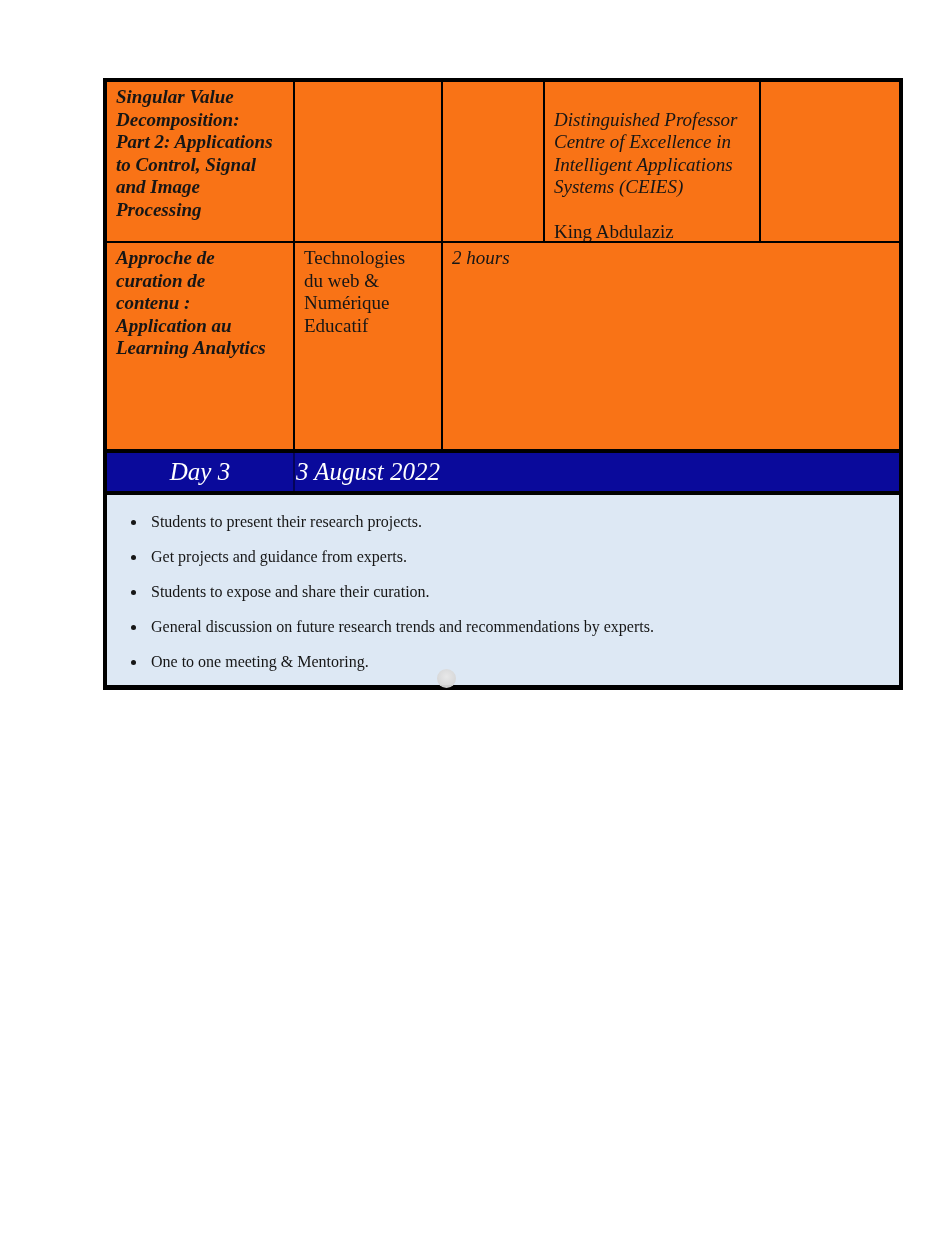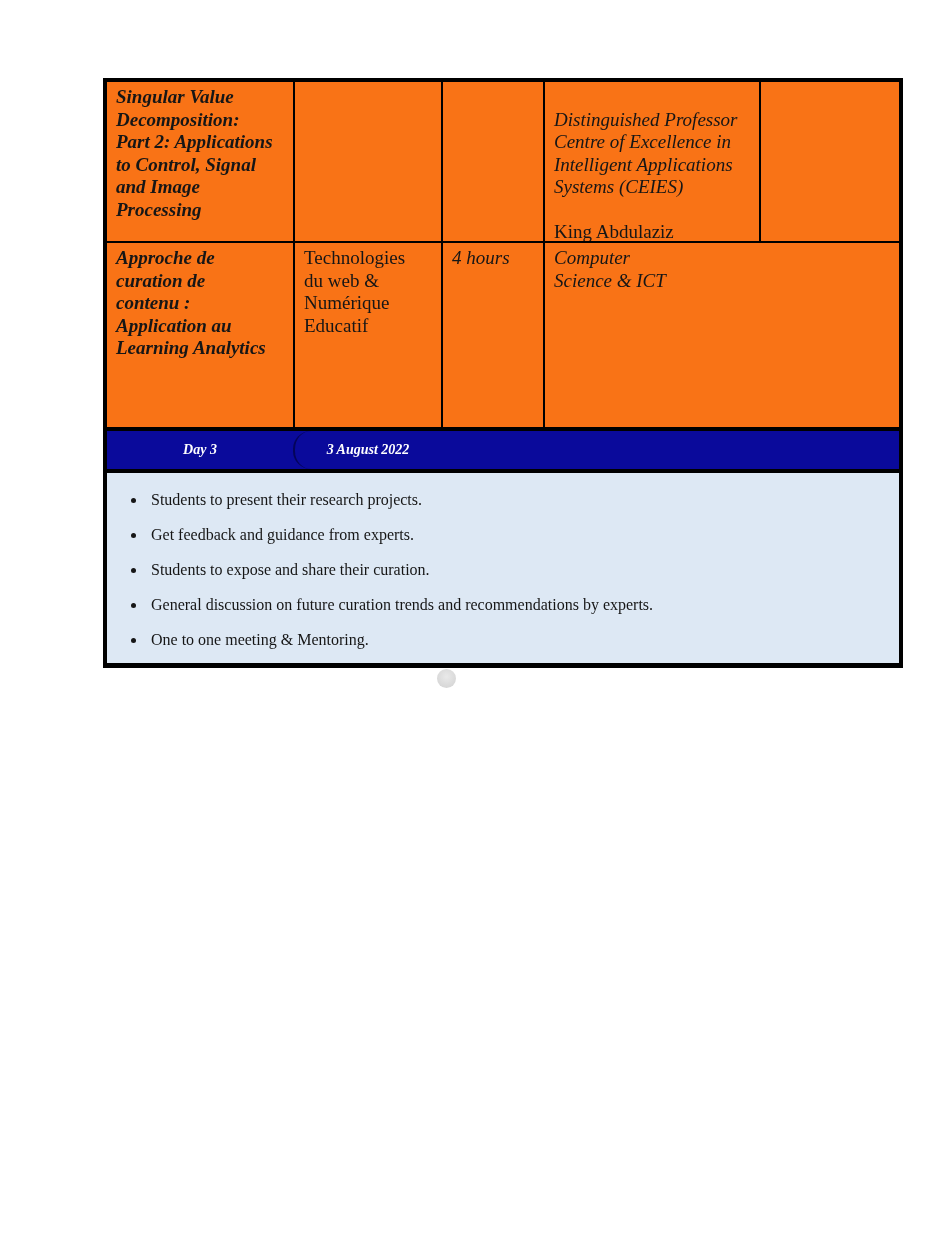--- a/index.html
+++ b/index.html
@@ -28,21 +28,21 @@
     border-bottom-width: 5px;
     background: #f97316;
     margin-left: 31px;
   }
 
   .trow {
     display: grid;
     grid-template-columns: 186px 148px 102px 216px 1fr;
   }
   .trow-1 { height: 161px; border-bottom: 2px solid var(--table-border); }
-  .trow-2 { height: 184px; }
+  .trow-2 { height: 206px; }
 
   .cell {
     padding: 4px 8px 4px 9px;
     font-size: 19px;
     line-height: 22.5px;
     white-space: pre-line;
     overflow: hidden;
   }
   .cell + .cell { border-left: 2px solid var(--table-border); }
   .bold-italic { font-weight: bold; font-style: italic; }
@@ -52,24 +52,23 @@
     display: grid;
     grid-template-columns: 186px 148px 1fr;
     height: 46px;
     border-top: 4px solid var(--table-border);
     border-bottom: 4px solid var(--table-border);
     background: var(--day-row-bg);
   }
   .day-cell {
     display: flex; align-items: center; justify-content: center;
     color: var(--day-row-text);
-    font-size: 14px;
-    font-weight: bold;
+    font-size: 25px;
+    font-weight: normal;
     font-style: italic;
-    border-radius: 18px;
   }
   .day-cell + .day-cell { border-left: 2px solid #04045a; text-align: center; }
 
   .bullets-section {
     height: 190px;
     background: var(--bullets-bg);
   }
   .bullets-section ul {
     margin: 0;
     padding: 15px 10px 0 40px;
@@ -123,36 +122,34 @@
     <div class="trow trow-2">
       <div class="cell bold-italic">Approche de
 curation de
 contenu :
 Application au
 Learning Analytics</div>
       <div class="cell">Technologies
 du web &amp;
 Numérique
 Educatif</div>
-      <div class="cell italic">4 hours</div>
-      <div class="cell italic">Computer
-Science &amp; ICT</div>
+      <div class="cell italic">2 hours</div>
     </div>
 
     <div class="day-row">
       <div class="day-cell">Day 3</div>
       <div class="day-cell">3 August 2022</div>
     </div>
 
     <div class="bullets-section">
       <ul>
         <li>Students to present their research projects.</li>
-        <li>Get feedback and guidance from experts.</li>
+        <li>Get projects and guidance from experts.</li>
         <li>Students to expose and share their curation.</li>
-        <li>General discussion on future curation trends and recommendations by experts.</li>
+        <li>General discussion on future research trends and recommendations by experts.</li>
         <li>One to one meeting &amp; Mentoring.</li>
       </ul>
     </div>
 
   </div>
 
   <div class="scroll-indicator"></div>
 
 </div>
 

